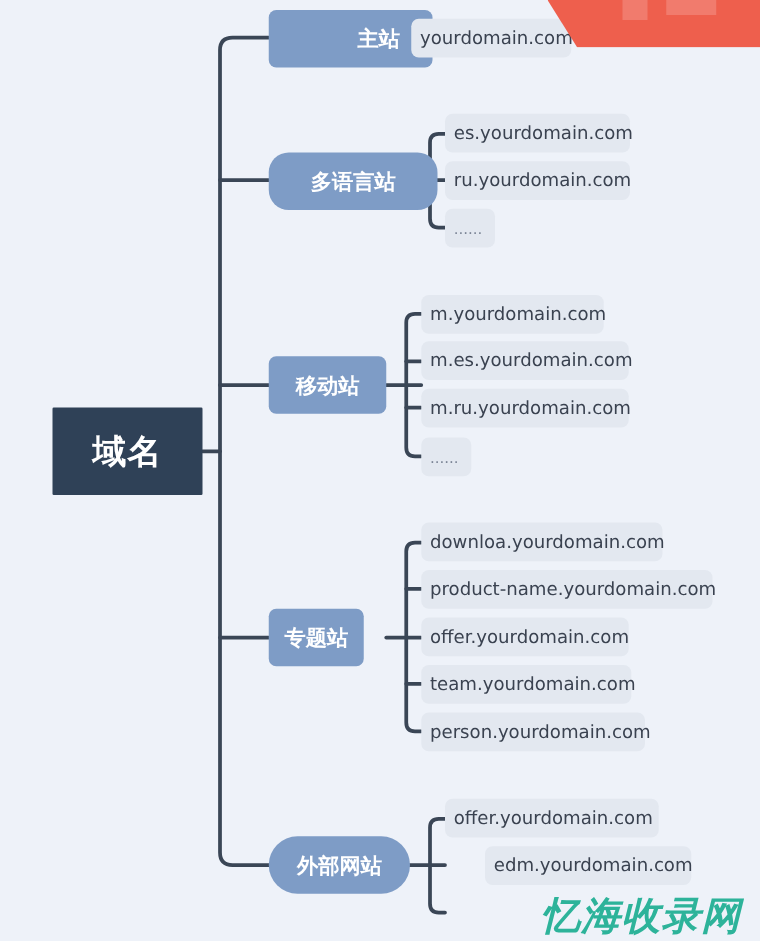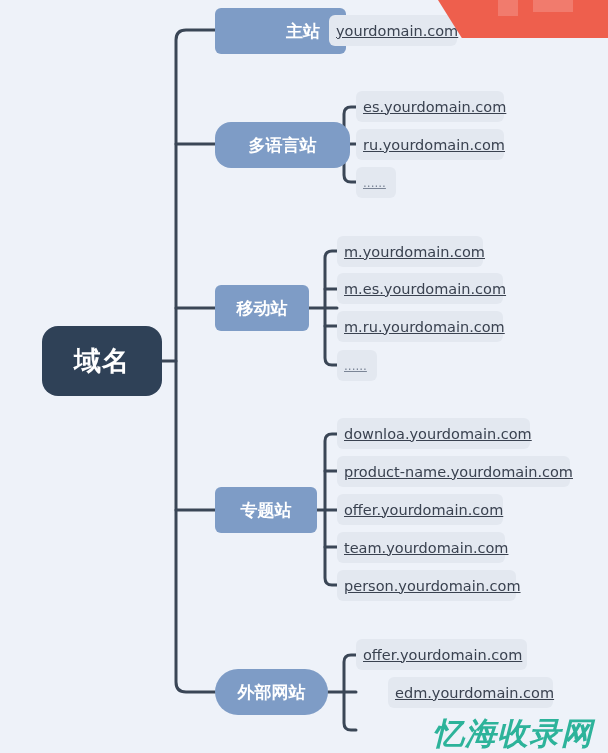--- a/index.html
+++ b/index.html
@@ -6,37 +6,37 @@
     body {
       width: 608px; height: 753px; overflow: hidden;
       background: #eef2f9;
       font-family: "DejaVu Sans", "Liberation Sans", sans-serif;
       position: relative;
     }
     .canvas { position: absolute; left: 0; top: 0; width: 608px; height: 753px; }
     svg.lines { position: absolute; left: 0; top: 0; width: 608px; height: 753px; }
     .root {
       position: absolute; left: 42px; top: 326px; width: 120px; height: 70px;
-      background: #2f4157; border-radius: 16px;
+      background: #2f4157; border-radius: 1px;
       color: #ffffff; font-weight: bold; font-size: 27px;
       display: flex; align-items: center; justify-content: center;
       letter-spacing: 1px;
     }
     .branch {
       position: absolute; height: 46px;
       background: #7e9cc6; border-radius: 6px;
       color: #ffffff; font-weight: bold; font-size: 17px;
       display: flex; align-items: center; justify-content: center;
     }
     .leaf {
       position: absolute; height: 31px;
       background: #e3e8f0; border-radius: 6px;
       color: #3a4250; font-size: 14.5px;
       display: flex; align-items: center; padding: 0 7px;
-      box-sizing: border-box; white-space: nowrap; text-decoration: underline;
+      box-sizing: border-box; white-space: nowrap;
     }
     .leaf.ellipsis { color: #7b8596; font-size: 12px; }
     .banner {
       position: absolute; right: 0; top: 0; width: 170px; height: 38px;
       background: #ee5f4d;
       clip-path: polygon(0 0, 100% 0, 100% 100%, 14% 100%);
     }
     .banner .blur { position: absolute; top: 0; height: 16px; background: rgba(255,255,255,0.18); }
     .watermark {
       position: absolute; left: 433px; top: 716px;
@@ -89,21 +89,21 @@
   <div class="leaf" style="left:356px; top:91px; width:148px;">es.yourdomain.com</div>
   <div class="leaf" style="left:356px; top:129px; width:148px;">ru.yourdomain.com</div>
   <div class="leaf ellipsis" style="left:356px; top:167px; width:40px;">......</div>
 
   <div class="branch" style="left:215px; top:285px; width:94px;">移动站</div>
   <div class="leaf" style="left:337px; top:236px; width:146px;">m.yourdomain.com</div>
   <div class="leaf" style="left:337px; top:273px; width:166px;">m.es.yourdomain.com</div>
   <div class="leaf" style="left:337px; top:311px; width:166px;">m.ru.yourdomain.com</div>
   <div class="leaf ellipsis" style="left:337px; top:350px; width:40px;">......</div>
 
-  <div class="branch" style="left:215px; top:487px; width:102px;font-family:Liberation Serif, serif;">专题站</div>
+  <div class="branch" style="left:215px; top:487px; width:76px;font-family:Liberation Serif, serif;">专题站</div>
   <div class="leaf" style="left:337px; top:418px; width:193px;">downloa.yourdomain.com</div>
   <div class="leaf" style="left:337px; top:456px; width:233px;">product-name.yourdomain.com</div>
   <div class="leaf" style="left:337px; top:494px; width:166px;">offer.yourdomain.com</div>
   <div class="leaf" style="left:337px; top:532px; width:168px;">team.yourdomain.com</div>
   <div class="leaf" style="left:337px; top:570px; width:179px;">person.yourdomain.com</div>
 
   <div class="branch" style="left:215px; top:669px; width:113px;border-radius:23px;">外部网站</div>
   <div class="leaf" style="left:356px; top:639px; width:171px;">offer.yourdomain.com</div>
   <div class="leaf" style="left:356px; top:677px; width:165px;margin-left:32px;">edm.yourdomain.com</div>
 

